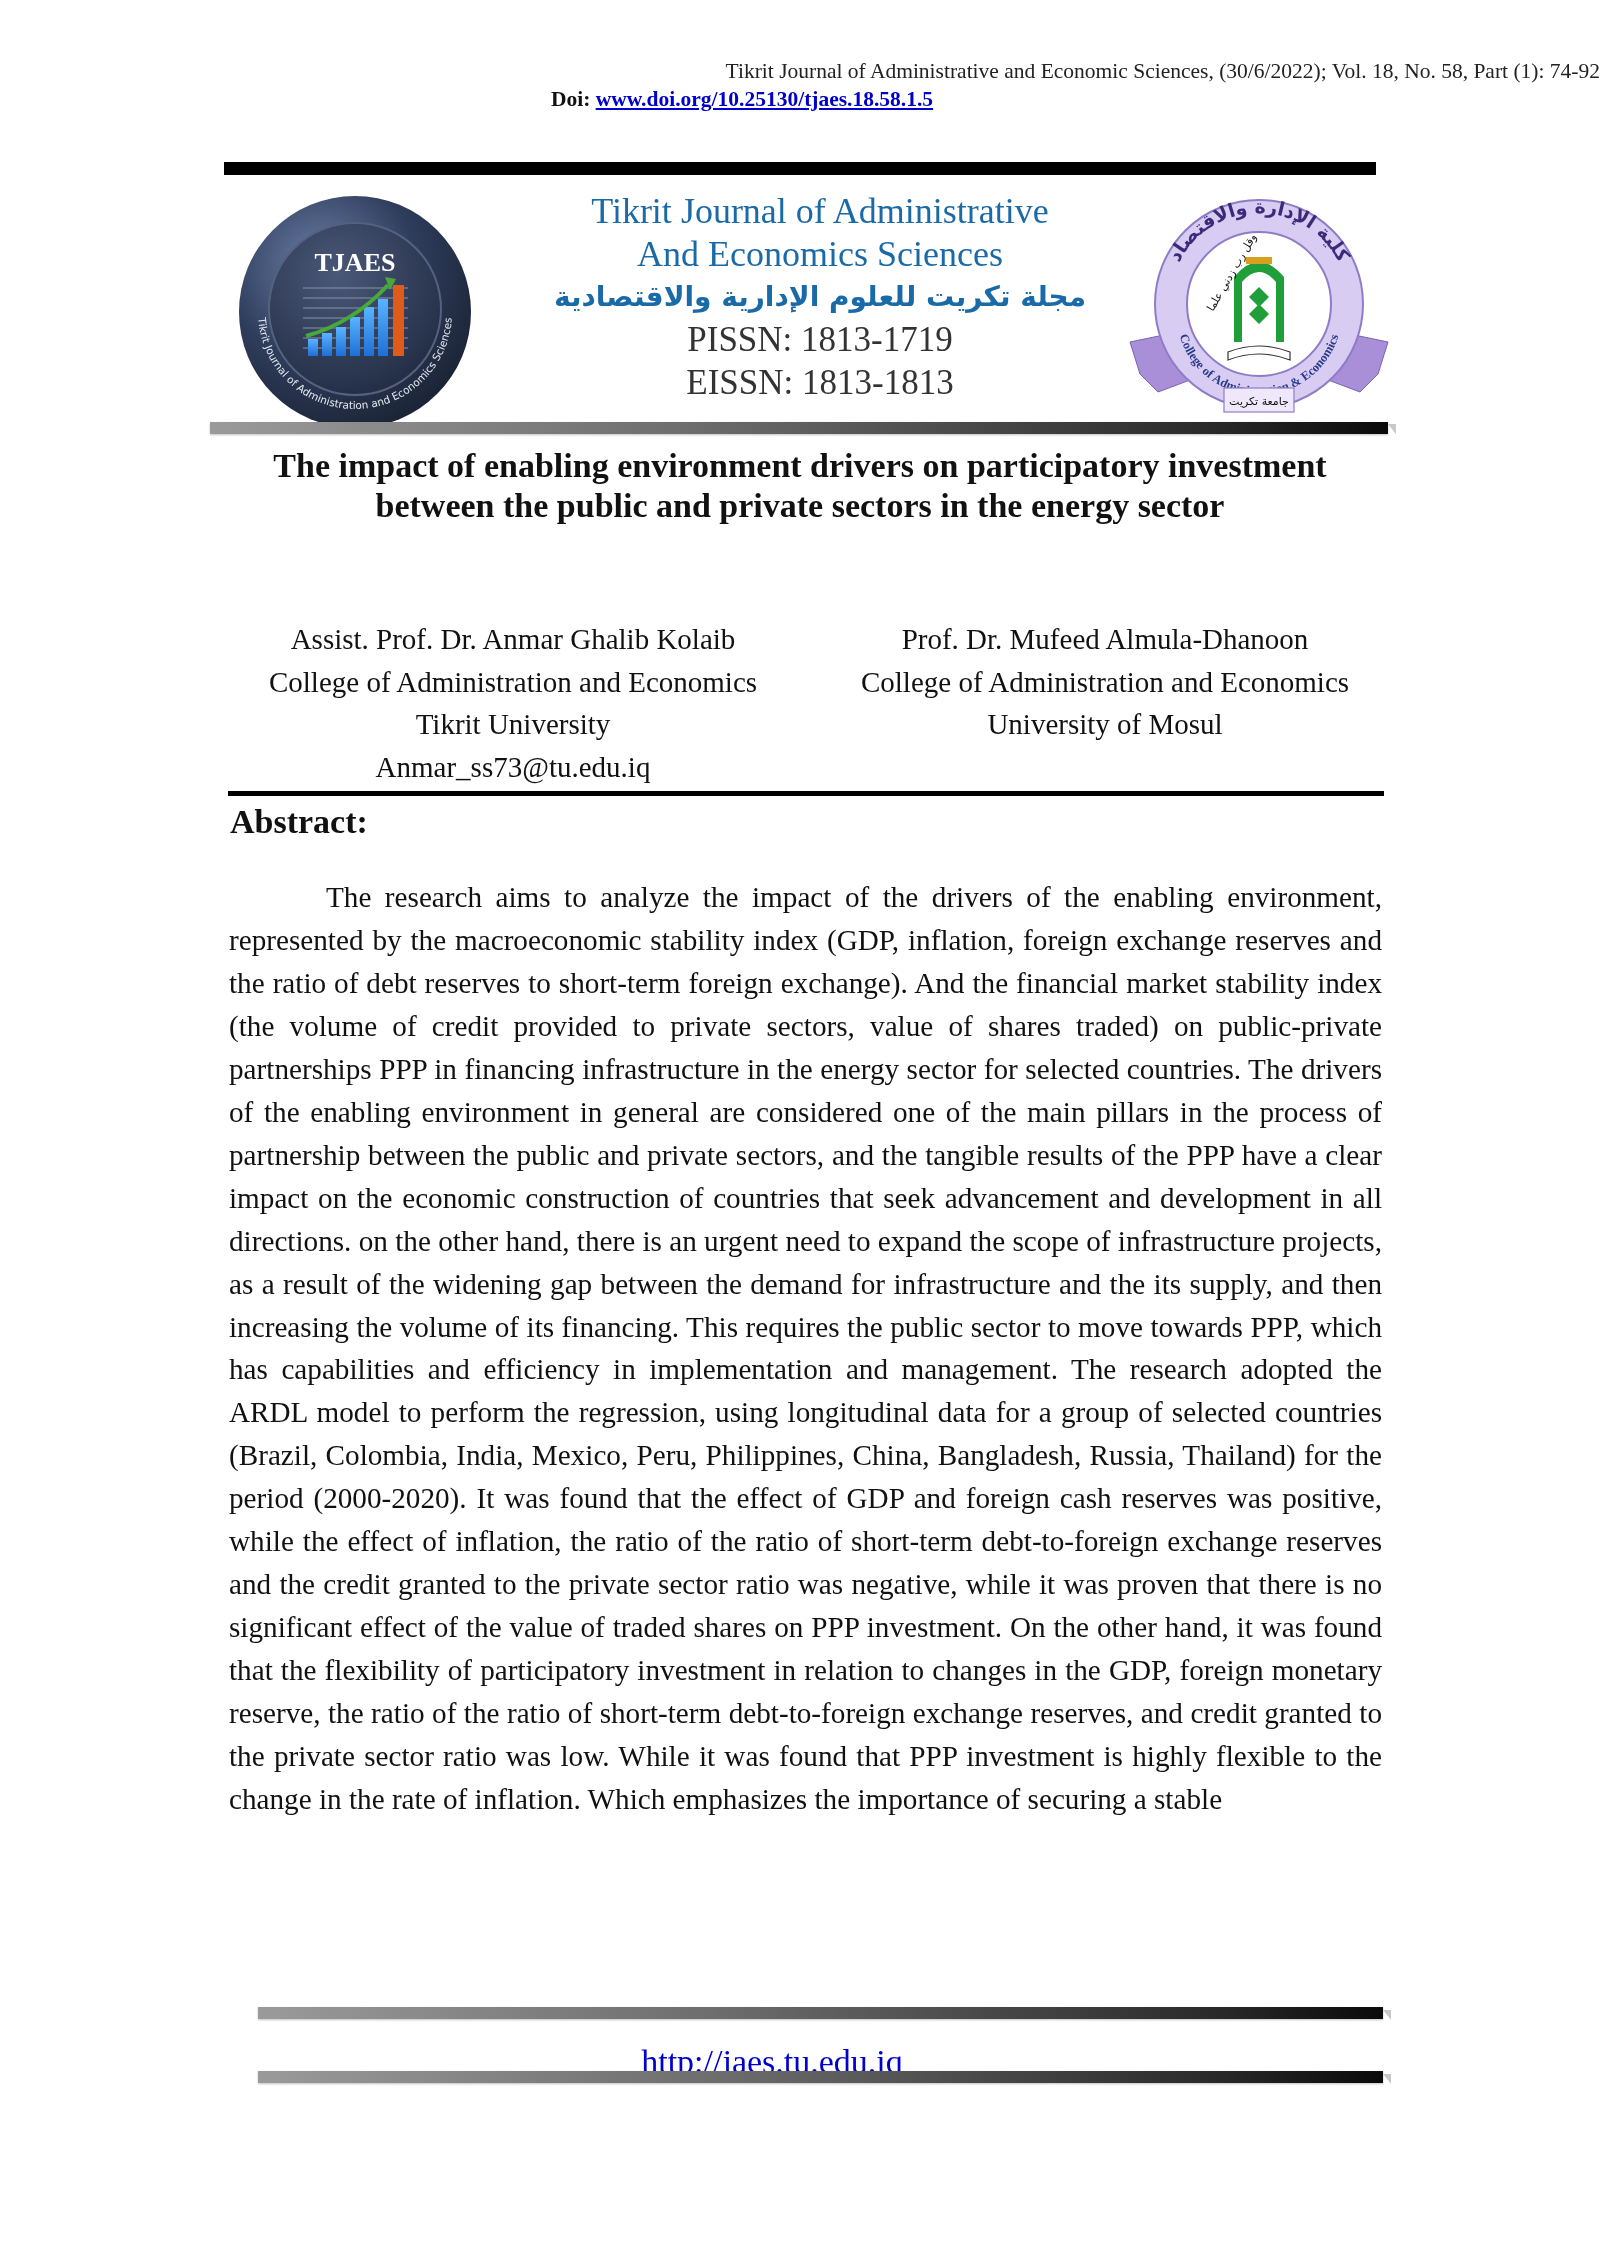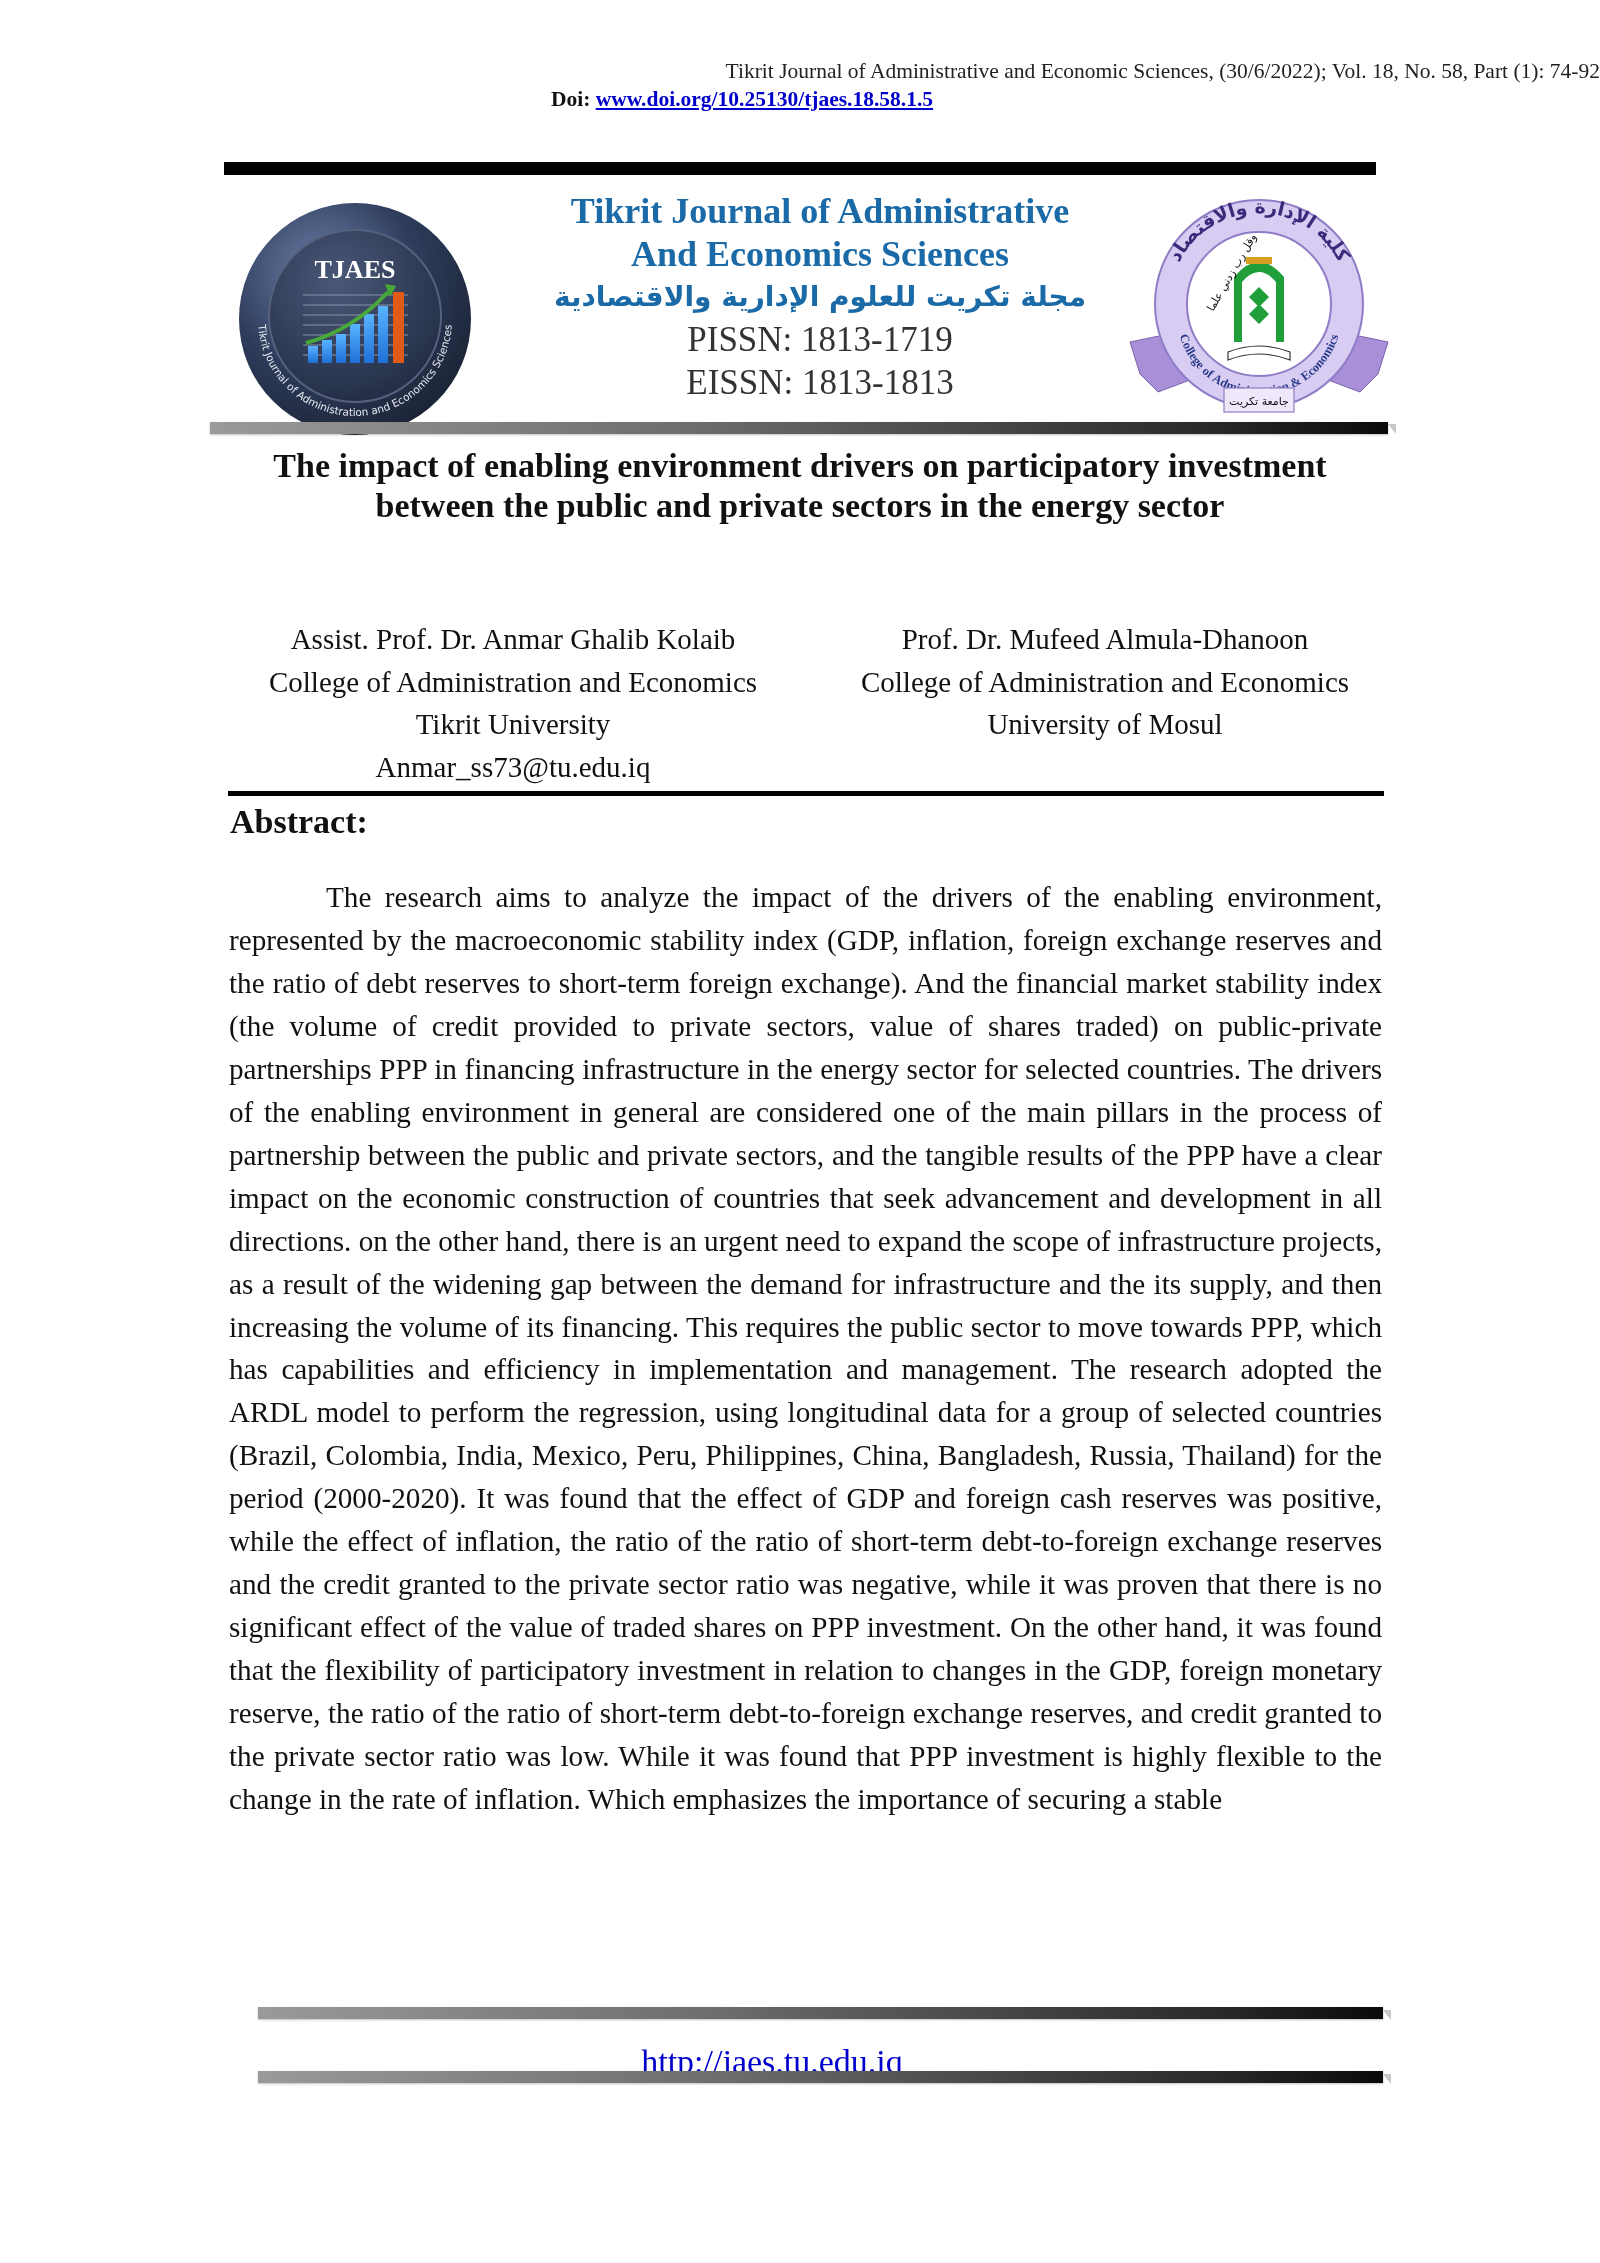--- a/index.html
+++ b/index.html
@@ -6,25 +6,25 @@
   body { width:1600px; height:2263px; position:relative; overflow:hidden;
          font-family:"Liberation Serif", "DejaVu Serif", serif; color:#111; }
   .abs { position:absolute; }
 
   #running-head { left:0; width:1600px; top:57px; text-align:right; font-size:21.5px; line-height:28px; color:#222; }
   #doi-line { left:0; width:1484px; top:85px; text-align:center; font-size:21.5px; line-height:28px; font-weight:bold; }
   #doi-line a { color:#0000cc; text-decoration:underline; }
 
   #top-rule { left:224px; top:162px; width:1152px; height:13px; background:#000; }
 
-  #logo-left { left:238px; top:202px; width:234px; height:234px; }
+  #logo-left { left:238px; top:195px; width:234px; height:234px; }
   #logo-right { left:1128px; top:192px; width:262px; height:230px; }
 
   #journal-block { left:530px; width:580px; top:190px; text-align:center; }
-  .jt-en { font-weight:bold; color:#1a6aa8; font-size:36px; line-height:43px; }
+  .jt-en { font-weight:normal; color:#1a6aa8; font-size:36px; line-height:43px; }
   .jt-ar { font-weight:bold; color:#1a6aa8; font-size:28px; line-height:42px; direction:rtl; font-family:"DejaVu Sans", sans-serif; }
   .issn { color:#333; font-size:35px; line-height:43px; }
 
   .grad-bar { position:absolute; height:12px;
               background:linear-gradient(to right,#9a9a9a 0%,#6e6e6e 40%,#2a2a2a 85%,#0a0a0a 100%);
               box-shadow:0 1px 2px rgba(0,0,0,0.25); }
   .grad-tip { position:absolute; width:0; height:0; border-top:10px solid #c8c8c8; border-left:8px solid transparent; }
 
   #paper-title { left:250px; width:1100px; top:446px; text-align:center; font-weight:bold; font-size:34px; line-height:40px; }
 

